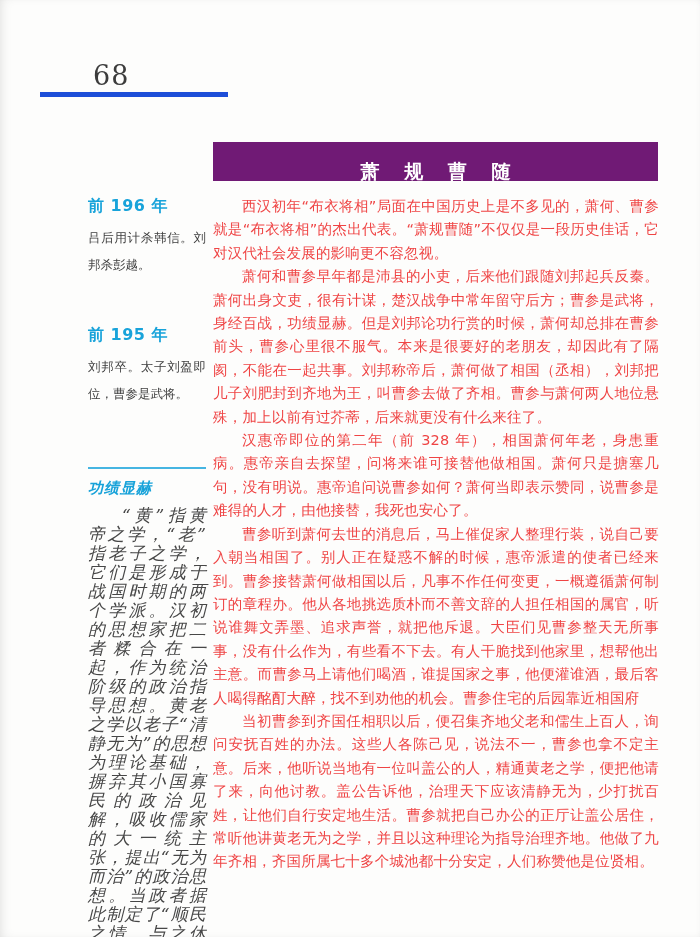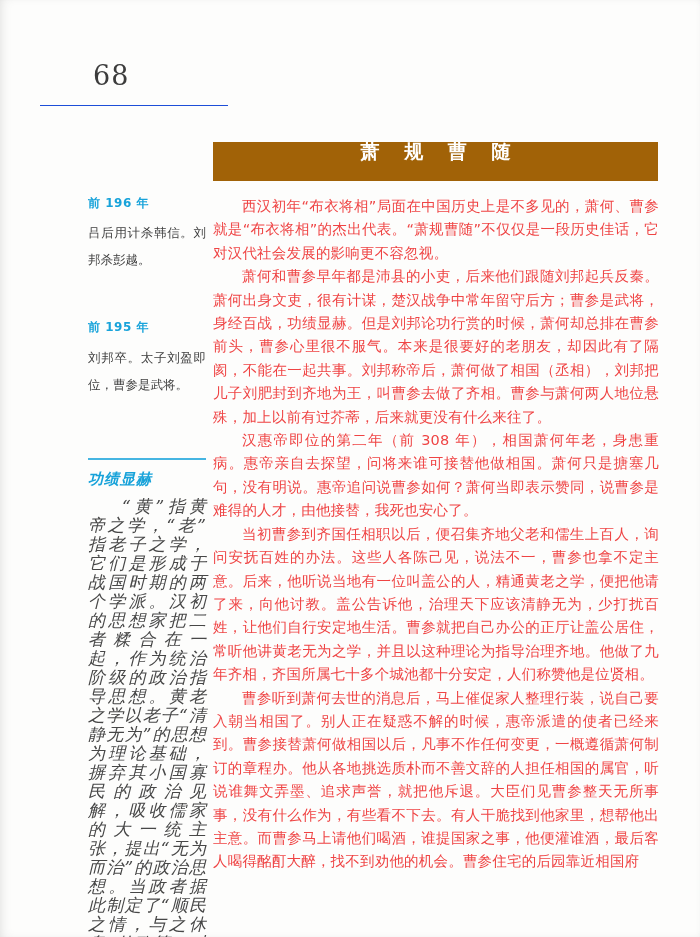--- a/index.html
+++ b/index.html
@@ -11,51 +11,51 @@
   }
   .page{
     position:absolute;left:0;top:0;width:700px;height:937px;
     background:#fdfdfc;
     box-shadow:inset 6px 0 14px -8px rgba(0,0,0,.18), inset -3px 0 8px -6px rgba(0,0,0,.08);
   }
 
   
   .running-head{
     position:absolute;left:40px;top:62px;width:188px;
-    border-bottom:1px solid #1d4ed8;
-    padding-bottom:16px;
+    border-bottom:5px solid #1d4ed8;
+    padding-bottom:3px;
     display:flex;align-items:baseline;gap:24px;
   }
   .page-num{
     margin-left:53px;
     font-family:"DejaVu Serif","Liberation Serif",serif;
     font-size:27px;color:#3c3c3c;letter-spacing:1px;line-height:1;
   }
   .book-title{
     margin-left:11px;
     font-size:13.5px;font-weight:bold;color:#2a2a2a;letter-spacing:1px;
   }
 
   
   .chapter-banner{
     position:absolute;left:213px;top:142px;width:445px;height:39px;
-    background:#a16207;
-    display:flex;align-items:flex-start;justify-content:center;
+    background:#701a75;
+    display:flex;align-items:flex-end;justify-content:center;
   }
   .chapter-title{
     color:#ffffff;font-size:19px;font-weight:bold;
     letter-spacing:9px;text-indent:9px;line-height:1;
   }
 
   
   .sidebar{position:absolute;left:88px;top:196px;width:118px;}
   .tl-entry{margin-bottom:24px;}
   .tl-entry.second{margin-top:47px;}
   .tl-date{
-    color:#18a3da;font-weight:bold;font-size:12px;line-height:1.2;
+    color:#18a3da;font-weight:bold;font-size:16px;line-height:1.2;
     margin-bottom:9px;letter-spacing:.5px;
   }
   .tl-text{
     font-family:"DejaVu Serif","Liberation Serif",serif;
     font-size:12.5px;color:#3e3e3e;line-height:27px;
     text-align:justify;text-justify:inter-ideograph;
   }
   .note-box{
     margin-top:60px;
     border-top:2px solid #45b5e2;
@@ -114,18 +114,18 @@
     <div class="note-box">
       <div class="note-title">功绩显赫</div>
       <div class="note-text">“黄”指黄帝之学，“老”指老子之学，它们是形成于战国时期的两个学派。汉初的思想家把二者糅合在一起，作为统治阶级的政治指导思想。黄老之学以老子“清静无为”的思想为理论基础，摒弃其小国寡民的政治见解，吸收儒家的大一统主张，提出“无为而治”的政治思想。当政者据此制定了“顺民之情，与之休息”的政策，对人民轻徭薄赋，减轻剥削，使之安居乐业，促进了社会稳定和经济的恢复发展。</div>
     </div>
 
   </div>
 
   <div class="article">
     <p>西汉初年“布衣将相”局面在中国历史上是不多见的，萧何、曹参就是“布衣将相”的杰出代表。“萧规曹随”不仅仅是一段历史佳话，它对汉代社会发展的影响更不容忽视。</p>
     <p>萧何和曹参早年都是沛县的小吏，后来他们跟随刘邦起兵反秦。萧何出身文吏，很有计谋，楚汉战争中常年留守后方；曹参是武将，身经百战，功绩显赫。但是刘邦论功行赏的时候，萧何却总排在曹参前头，曹参心里很不服气。本来是很要好的老朋友，却因此有了隔阂，不能在一起共事。刘邦称帝后，萧何做了相国（丞相），刘邦把儿子刘肥封到齐地为王，叫曹参去做了齐相。曹参与萧何两人地位悬殊，加上以前有过芥蒂，后来就更没有什么来往了。</p>
-    <p>汉惠帝即位的第二年（前 308 年），相国萧何年老，身患重病。惠帝亲自去探望，问将来谁可接替他做相国。萧何只是搪塞几句，没有明说。惠帝追问说曹参如何？萧何当即表示赞同，说曹参是难得的人才，由他接替，我死也安心了。</p>
+    <p>汉惠帝即位的第二年（前 328 年），相国萧何年老，身患重病。惠帝亲自去探望，问将来谁可接替他做相国。萧何只是搪塞几句，没有明说。惠帝追问说曹参如何？萧何当即表示赞同，说曹参是难得的人才，由他接替，我死也安心了。</p>
+    <p>曹参听到萧何去世的消息后，马上催促家人整理行装，说自己要入朝当相国了。别人正在疑惑不解的时候，惠帝派遣的使者已经来到。曹参接替萧何做相国以后，凡事不作任何变更，一概遵循萧何制订的章程办。他从各地挑选质朴而不善文辞的人担任相国的属官，听说谁舞文弄墨、追求声誉，就把他斥退。大臣们见曹参整天无所事事，没有什么作为，有些看不下去。有人干脆找到他家里，想帮他出主意。而曹参马上请他们喝酒，谁提国家之事，他便灌谁酒，最后客人喝得酩酊大醉，找不到劝他的机会。曹参住宅的后园靠近相国府</p>
     <p>当初曹参到齐国任相职以后，便召集齐地父老和儒生上百人，询问安抚百姓的办法。这些人各陈己见，说法不一，曹参也拿不定主意。后来，他听说当地有一位叫盖公的人，精通黄老之学，便把他请了来，向他讨教。盖公告诉他，治理天下应该清静无为，少打扰百姓，让他们自行安定地生活。曹参就把自己办公的正厅让盖公居住，常听他讲黄老无为之学，并且以这种理论为指导治理齐地。他做了九年齐相，齐国所属七十多个城池都十分安定，人们称赞他是位贤相。</p>
-    <p>曹参听到萧何去世的消息后，马上催促家人整理行装，说自己要入朝当相国了。别人正在疑惑不解的时候，惠帝派遣的使者已经来到。曹参接替萧何做相国以后，凡事不作任何变更，一概遵循萧何制订的章程办。他从各地挑选质朴而不善文辞的人担任相国的属官，听说谁舞文弄墨、追求声誉，就把他斥退。大臣们见曹参整天无所事事，没有什么作为，有些看不下去。有人干脆找到他家里，想帮他出主意。而曹参马上请他们喝酒，谁提国家之事，他便灌谁酒，最后客人喝得酩酊大醉，找不到劝他的机会。曹参住宅的后园靠近相国府</p>
   </div>
 
 </div>
 
 </body></html>

